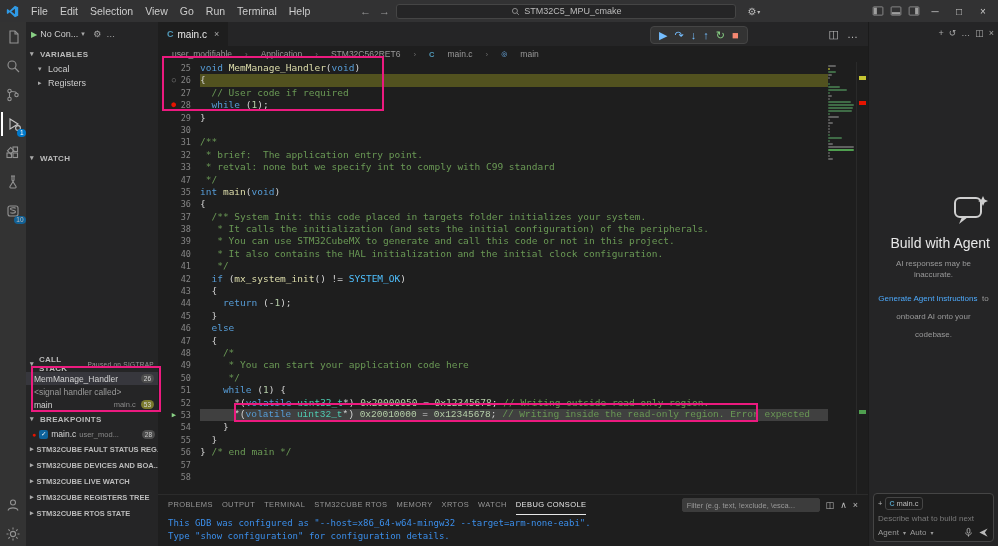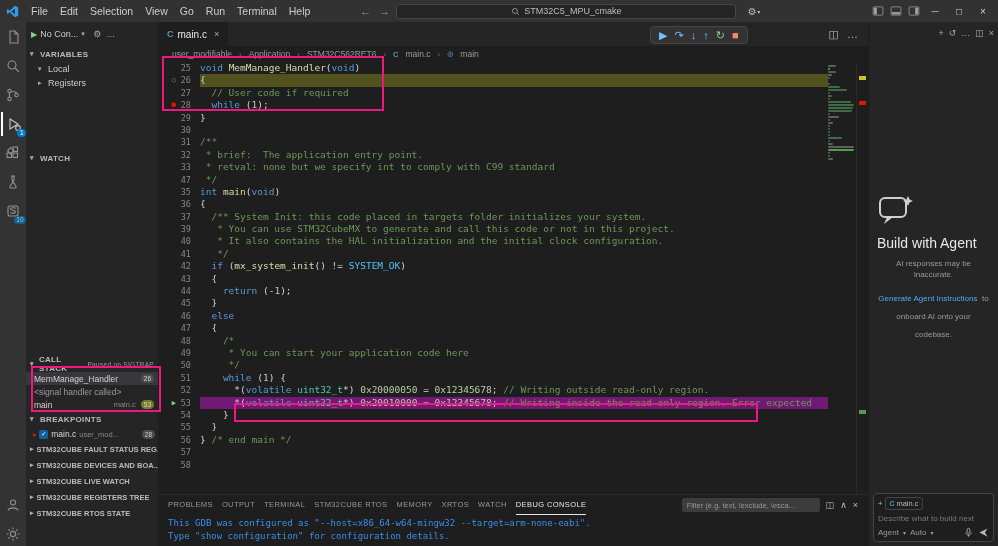--- a/index.html
+++ b/index.html
@@ -59,37 +59,37 @@
 
   
   .editor-col { width:710px; display:flex; flex-direction:column; background:#1e1e1e; position:relative; }
   .tabs-row { height:24px; background:#252526; display:flex; align-items:stretch; flex:none; }
   .tab { background:#1e1e1e; display:flex; align-items:center; gap:4px; padding:0 9px; font-size:10px; color:#e8e8e8; }
   .c-icon { color:#519aba; font-weight:bold; font-size:9px; }
   .tab-close { color:#aaaaaa; font-size:9px; margin-left:3px; }
   .tab-actions { margin-left:auto; display:flex; align-items:center; gap:8px; padding-right:10px; color:#bbbbbb; font-size:11px; }
   .debug-toolbar { position:absolute; top:4px; left:492px; height:18px; background:#333333; border:1px solid #454545; border-radius:4px; display:flex; align-items:center; gap:7px; padding:0 8px; z-index:20; font-size:11px; }
   .dbg-blue { color:#75beff; } .dbg-green { color:#89d185; } .dbg-red { color:#f48771; }
-  .breadcrumb { height:16px; display:flex; align-items:center; gap:7px; font-size:8.5px; color:#9a9a9a; padding-left:14px; flex:none; }
+  .breadcrumb { height:16px; display:flex; align-items:center; gap:13px; font-size:8.5px; color:#9a9a9a; padding-left:14px; flex:none; }
   .bc-sep { color:#6a6a6a; font-size:8px; }
   .bc-c { color:#519aba; font-weight:bold; font-size:7.5px; }
   .bc-sym { color:#75beff; font-size:7px; }
 
   .code-area { flex:1; display:flex; overflow:hidden; position:relative; }
   .code-lines { flex:1; font-family:"DejaVu Sans Mono",monospace; font-size:9.5px; line-height:12.4px; overflow:hidden; }
   .code-row { display:flex; height:12.4px; white-space:pre; }
   .gutter { width:42px; flex:none; display:flex; justify-content:flex-end; align-items:center; gap:3px; padding-right:9px; }
   .deco { width:8px; text-align:center; }
   .deco.bp { color:#e51400; font-size:8px; }
   .deco.circ { color:#848484; font-size:7px; }
   .deco.frame { color:#89d185; font-size:7px; }
   .lnum { color:#858585; font-size:8.5px; }
   .ltext { flex:1; }
   .code-row.hl-y .ltext { background:#52521f; }
-  .code-row.hl-g .ltext { background:#701a75; }
+  .code-row.hl-g .ltext { background:#404040;font-family:Liberation Mono, monospace; }
   .tk-k { color:#569cd6; } .tk-f { color:#dcdcaa; } .tk-c { color:#6a9955; }
   .tk-n { color:#b5cea8; } .tk-t { color:#4ec9b0; } .tk-p { color:#d4d4d4; } .tk-m { color:#4fc1ff; }
 
   .minimap-col { width:40px; flex:none; display:flex; }
   .minimap { width:28px; padding-top:3px; display:flex; flex-direction:column; gap:1px; }
   .mm-line { height:2px; border-radius:1px; }
   .ruler { width:12px; position:relative; border-left:1px solid #2a2a2a; }
   .rm { position:absolute; left:2px; width:7px; height:4px; display:block; }
   .ry { background:#c5c532; } .rr { background:#e51400; } .rg { background:#4f9f4f; }
 
@@ -100,21 +100,21 @@
   .panel-tabs .panel-tab.active { color:#e7e7e7; border-bottom:1px solid #e7e7e7; }
   .panel-right { margin-left:auto; display:flex; align-items:center; gap:6px; }
   .panel-filter { width:138px; height:14px; background:#3c3c3c; border:1px solid #3c3c3c; border-radius:2px; color:#cccccc; font-size:7.5px; padding:0 4px; outline:none; font-family:"Liberation Sans",sans-serif; }
   .panel-filter::placeholder { color:#989898; }
   .panel-icon { color:#bbbbbb; font-size:9px; }
   .panel-body { flex:1; font-family:"DejaVu Sans Mono",monospace; font-size:9px; line-height:13px; color:#3b8eea; padding:2px 10px; white-space:pre; overflow:hidden; }
 
   
   .chat { width:130px; background:#252526; border-left:1px solid #1b1b1b; display:flex; flex-direction:column; padding:3px 4px 4px; }
   .chat-header { height:16px; display:flex; justify-content:flex-end; align-items:center; gap:5px; color:#aaaaaa; font-size:9px; flex:none; }
-  .chat-center { flex:1; display:flex; flex-direction:column; align-items:flex-start; justify-content:center; text-align:center; gap:7px; padding:0 4px; }
+  .chat-center { flex:1; display:flex; flex-direction:column; align-items:flex-end; justify-content:center; text-align:center; gap:7px; padding:0 4px; }
   .chat-title { font-size:14px; color:#e8e8e8; }
   .chat-sub { font-size:8px; color:#9a9a9a; line-height:11px; }
   .chat-link { font-size:8px; color:#4daafc; line-height:11px; }
   .chat-link-rest { font-size:8px; color:#9a9a9a; line-height:11px; }
   .chat-input { flex:none; border:1px solid #454545; border-radius:4px; background:#1e1e1e; padding:3px 4px; display:flex; flex-direction:column; gap:4px; }
   .chip-row { display:flex; align-items:center; gap:3px; font-size:7.5px; color:#bbbbbb; }
   .chip { border:1px solid #454545; border-radius:3px; padding:0 3px; display:flex; align-items:center; gap:2px; line-height:11px; }
   .chat-field { background:transparent; border:none; outline:none; color:#cccccc; font-size:8px; width:100%; font-family:"Liberation Sans",sans-serif; }
   .chat-field::placeholder { color:#7a7a7a; }
   .chat-controls { display:flex; align-items:center; gap:4px; font-size:8px; color:#9a9a9a; }
@@ -363,20 +363,21 @@
           <div class="code-row"><span class="gutter"><span class="deco bp">●</span><span class="lnum">28</span></span><span class="ltext"><span class="tk-p">  </span><span class="tk-k">while</span><span class="tk-p"> (</span><span class="tk-n">1</span><span class="tk-p">);</span></span></div>
           <div class="code-row"><span class="gutter"><span class="deco "></span><span class="lnum">29</span></span><span class="ltext"><span class="tk-p">}</span></span></div>
           <div class="code-row"><span class="gutter"><span class="deco "></span><span class="lnum">30</span></span><span class="ltext"></span></div>
           <div class="code-row"><span class="gutter"><span class="deco "></span><span class="lnum">31</span></span><span class="ltext"><span class="tk-c">/**</span></span></div>
           <div class="code-row"><span class="gutter"><span class="deco "></span><span class="lnum">32</span></span><span class="ltext"><span class="tk-c"> * brief:  The application entry point.</span></span></div>
           <div class="code-row"><span class="gutter"><span class="deco "></span><span class="lnum">33</span></span><span class="ltext"><span class="tk-c"> * retval: none but we specify int to comply with C99 standard</span></span></div>
           <div class="code-row"><span class="gutter"><span class="deco "></span><span class="lnum">47</span></span><span class="ltext"><span class="tk-c"> */</span></span></div>
           <div class="code-row"><span class="gutter"><span class="deco "></span><span class="lnum">35</span></span><span class="ltext"><span class="tk-k">int</span><span class="tk-p"> </span><span class="tk-f">main</span><span class="tk-p">(</span><span class="tk-k">void</span><span class="tk-p">)</span></span></div>
           <div class="code-row"><span class="gutter"><span class="deco "></span><span class="lnum">36</span></span><span class="ltext"><span class="tk-p">{</span></span></div>
           <div class="code-row"><span class="gutter"><span class="deco "></span><span class="lnum">37</span></span><span class="ltext"><span class="tk-c">  /** System Init: this code placed in targets folder initializes your system.</span></span></div>
+          <div class="code-row"><span class="gutter"><span class="deco "></span><span class="lnum">38</span></span><span class="ltext"><span class="tk-c">   * It calls the initialization (and sets the initial configuration) of the peripherals.</span></span></div>
           <div class="code-row"><span class="gutter"><span class="deco "></span><span class="lnum">39</span></span><span class="ltext"><span class="tk-c">   * You can use STM32CubeMX to generate and call this code or not in this project.</span></span></div>
           <div class="code-row"><span class="gutter"><span class="deco "></span><span class="lnum">40</span></span><span class="ltext"><span class="tk-c">   * It also contains the HAL initialization and the initial clock configuration.</span></span></div>
           <div class="code-row"><span class="gutter"><span class="deco "></span><span class="lnum">41</span></span><span class="ltext"><span class="tk-c">   */</span></span></div>
           <div class="code-row"><span class="gutter"><span class="deco "></span><span class="lnum">42</span></span><span class="ltext"><span class="tk-p">  </span><span class="tk-k">if</span><span class="tk-p"> (</span><span class="tk-f">mx_system_init</span><span class="tk-p">() != </span><span class="tk-m">SYSTEM_OK</span><span class="tk-p">)</span></span></div>
           <div class="code-row"><span class="gutter"><span class="deco "></span><span class="lnum">43</span></span><span class="ltext"><span class="tk-p">  {</span></span></div>
           <div class="code-row"><span class="gutter"><span class="deco "></span><span class="lnum">44</span></span><span class="ltext"><span class="tk-p">    </span><span class="tk-k">return</span><span class="tk-p"> (-</span><span class="tk-n">1</span><span class="tk-p">);</span></span></div>
           <div class="code-row"><span class="gutter"><span class="deco "></span><span class="lnum">45</span></span><span class="ltext"><span class="tk-p">  }</span></span></div>
           <div class="code-row"><span class="gutter"><span class="deco "></span><span class="lnum">46</span></span><span class="ltext"><span class="tk-p">  </span><span class="tk-k">else</span></span></div>
           <div class="code-row"><span class="gutter"><span class="deco "></span><span class="lnum">47</span></span><span class="ltext"><span class="tk-p">  {</span></span></div>
           <div class="code-row"><span class="gutter"><span class="deco "></span><span class="lnum">48</span></span><span class="ltext"><span class="tk-c">    /*</span></span></div>

